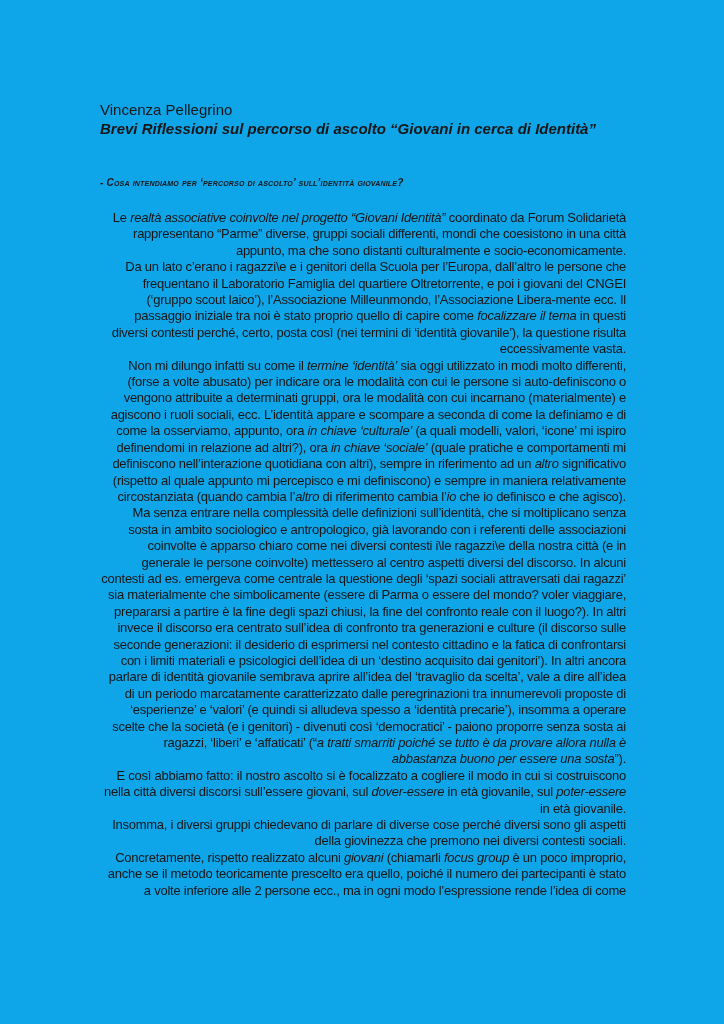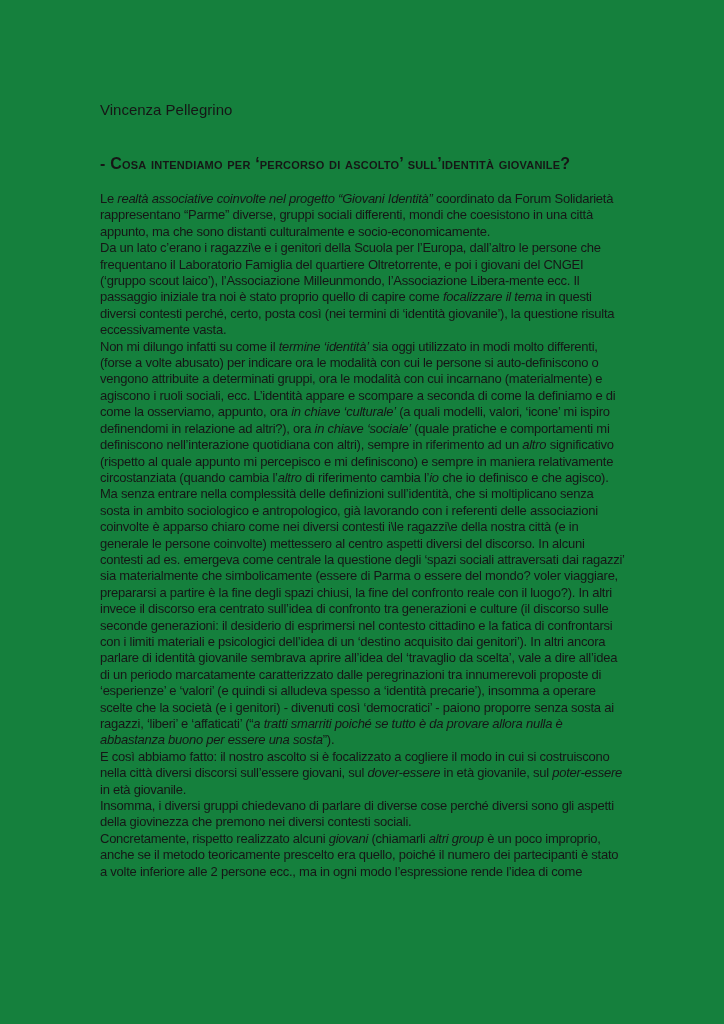--- a/index.html
+++ b/index.html
@@ -4,67 +4,69 @@
 <style>
   html, body {
     margin: 0;
     padding: 0;
     background: #ffffff;
   }
   .page {
     position: relative;
     width: 724px;
     height: 1024px;
-    background: #15803d;
+    background: #0ea5e9;
     box-sizing: border-box;
     padding: 100px 98px 40px 100px;
     overflow: hidden;
     font-family: "Liberation Sans", sans-serif;
     color: #161616;
   }
   .author-line {
     font-size: 15px;
     line-height: 19px;
     font-weight: 400;
   }
   .doc-title {
     font-size: 15px;
     line-height: 19px;
     font-weight: 700;
     font-style: italic;
   }
   .section-heading {
     margin-top: 37px;
-    font-size: 16px;
+    font-size: 10px;
     line-height: 16px;
     font-weight: 700;
+    font-style: italic;
     font-variant: small-caps;
     letter-spacing: 0.2px;
   }
   .body-text {
     margin-top: 19px;
     font-size: 13px;
     line-height: 16.4px;
     letter-spacing: -0.25px;
-    text-align: left;
+    text-align: right;
   }
   .body-text p {
     margin: 0;
     padding: 0;
   }
   .seg-italic { font-style: italic; }
 </style>
 </head>
 <body>
 
 <div class="page">
   <div class="author-line">Vincenza Pellegrino</div>
+  <div class="doc-title">Brevi Riflessioni sul percorso di ascolto “Giovani in cerca di Identità”</div>
   <div class="section-heading">- Cosa intendiamo per ‘percorso di ascolto’ sull’identità giovanile?</div>
   <div class="body-text">
       <p><span>Le </span><span class="seg-italic">realtà associative coinvolte nel progetto “Giovani Identità”</span><span> coordinato da Forum Solidarietà rappresentano “Parme” diverse, gruppi sociali differenti, mondi che coesistono in una città appunto, ma che sono distanti culturalmente e socio-economicamente.</span></p>
       <p><span>Da un lato c’erano i ragazzi\e e i genitori della Scuola per l’Europa, dall’altro le persone che frequentano il Laboratorio Famiglia del quartiere Oltretorrente, e poi i giovani del CNGEI (‘gruppo scout laico’), l’Associazione Milleunmondo, l’Associazione Libera-mente ecc. Il passaggio iniziale tra noi è stato proprio quello di capire come </span><span class="seg-italic">focalizzare il tema</span><span> in questi diversi contesti perché, certo, posta così (nei termini di ‘identità giovanile’), la questione risulta eccessivamente vasta.</span></p>
       <p><span>Non mi dilungo infatti su come il </span><span class="seg-italic">termine ‘identità’</span><span> sia oggi utilizzato in modi molto differenti, (forse a volte abusato) per indicare ora le modalità con cui le persone si auto-definiscono o vengono attribuite a determinati gruppi, ora le modalità con cui incarnano (materialmente) e agiscono i ruoli sociali, ecc. L’identità appare e scompare a seconda di come la definiamo e di come la osserviamo, appunto, ora </span><span class="seg-italic">in chiave ‘culturale’</span><span> (a quali modelli, valori, ‘icone’ mi ispiro definendomi in relazione ad altri?), ora </span><span class="seg-italic">in chiave ‘sociale’</span><span> (quale pratiche e comportamenti mi definiscono nell’interazione quotidiana con altri), sempre in riferimento ad un </span><span class="seg-italic">altro</span><span> significativo (rispetto al quale appunto mi percepisco e mi definiscono) e sempre in maniera relativamente circostanziata (quando cambia l’</span><span class="seg-italic">altro</span><span> di riferimento cambia l’</span><span class="seg-italic">io</span><span> che io definisco e che agisco).</span></p>
       <p><span>Ma senza entrare nella complessità delle definizioni sull’identità, che si moltiplicano senza sosta in ambito sociologico e antropologico, già lavorando con i referenti delle associazioni coinvolte è apparso chiaro come nei diversi contesti i\le ragazzi\e della nostra città (e in generale le persone coinvolte) mettessero al centro aspetti diversi del discorso. In alcuni contesti ad es. emergeva come centrale la questione degli ‘spazi sociali attraversati dai ragazzi’ sia materialmente che simbolicamente (essere di Parma o essere del mondo? voler viaggiare, prepararsi a partire è la fine degli spazi chiusi, la fine del confronto reale con il luogo?). In altri invece il discorso era centrato sull’idea di confronto tra generazioni e culture (il discorso sulle seconde generazioni: il desiderio di esprimersi nel contesto cittadino e la fatica di confrontarsi con i limiti materiali e psicologici dell’idea di un ‘destino acquisito dai genitori’). In altri ancora parlare di identità giovanile sembrava aprire all’idea del ‘travaglio da scelta’, vale a dire all’idea di un periodo marcatamente caratterizzato dalle peregrinazioni tra innumerevoli proposte di ‘esperienze’ e ‘valori’ (e quindi si alludeva spesso a ‘identità precarie’), insomma a operare scelte che la società (e i genitori) - divenuti così ‘democratici’ - paiono proporre senza sosta ai ragazzi, ‘liberi’ e ‘affaticati’ (“</span><span class="seg-italic">a tratti smarriti poiché se tutto è da provare allora nulla è abbastanza buono per essere una sosta</span><span>”).</span></p>
       <p><span>E così abbiamo fatto: il nostro ascolto si è focalizzato a cogliere il modo in cui si costruiscono nella città diversi discorsi sull’essere giovani, sul </span><span class="seg-italic">dover-essere</span><span> in età giovanile, sul </span><span class="seg-italic">poter-essere</span><span> in età giovanile.</span></p>
       <p><span>Insomma, i diversi gruppi chiedevano di parlare di diverse cose perché diversi sono gli aspetti della giovinezza che premono nei diversi contesti sociali.</span></p>
-      <p><span>Concretamente, rispetto realizzato alcuni </span><span class="seg-italic">giovani</span><span> (chiamarli </span><span class="seg-italic">altri group</span><span> è un poco improprio, anche se il metodo teoricamente prescelto era quello, poiché il numero dei partecipanti è stato a volte inferiore alle 2 persone ecc., ma in ogni modo l’espressione rende l’idea di come</span></p>
+      <p><span>Concretamente, rispetto realizzato alcuni </span><span class="seg-italic">giovani</span><span> (chiamarli </span><span class="seg-italic">focus group</span><span> è un poco improprio, anche se il metodo teoricamente prescelto era quello, poiché il numero dei partecipanti è stato a volte inferiore alle 2 persone ecc., ma in ogni modo l’espressione rende l’idea di come</span></p>
     </div>
 </div>
 
 </body></html>

